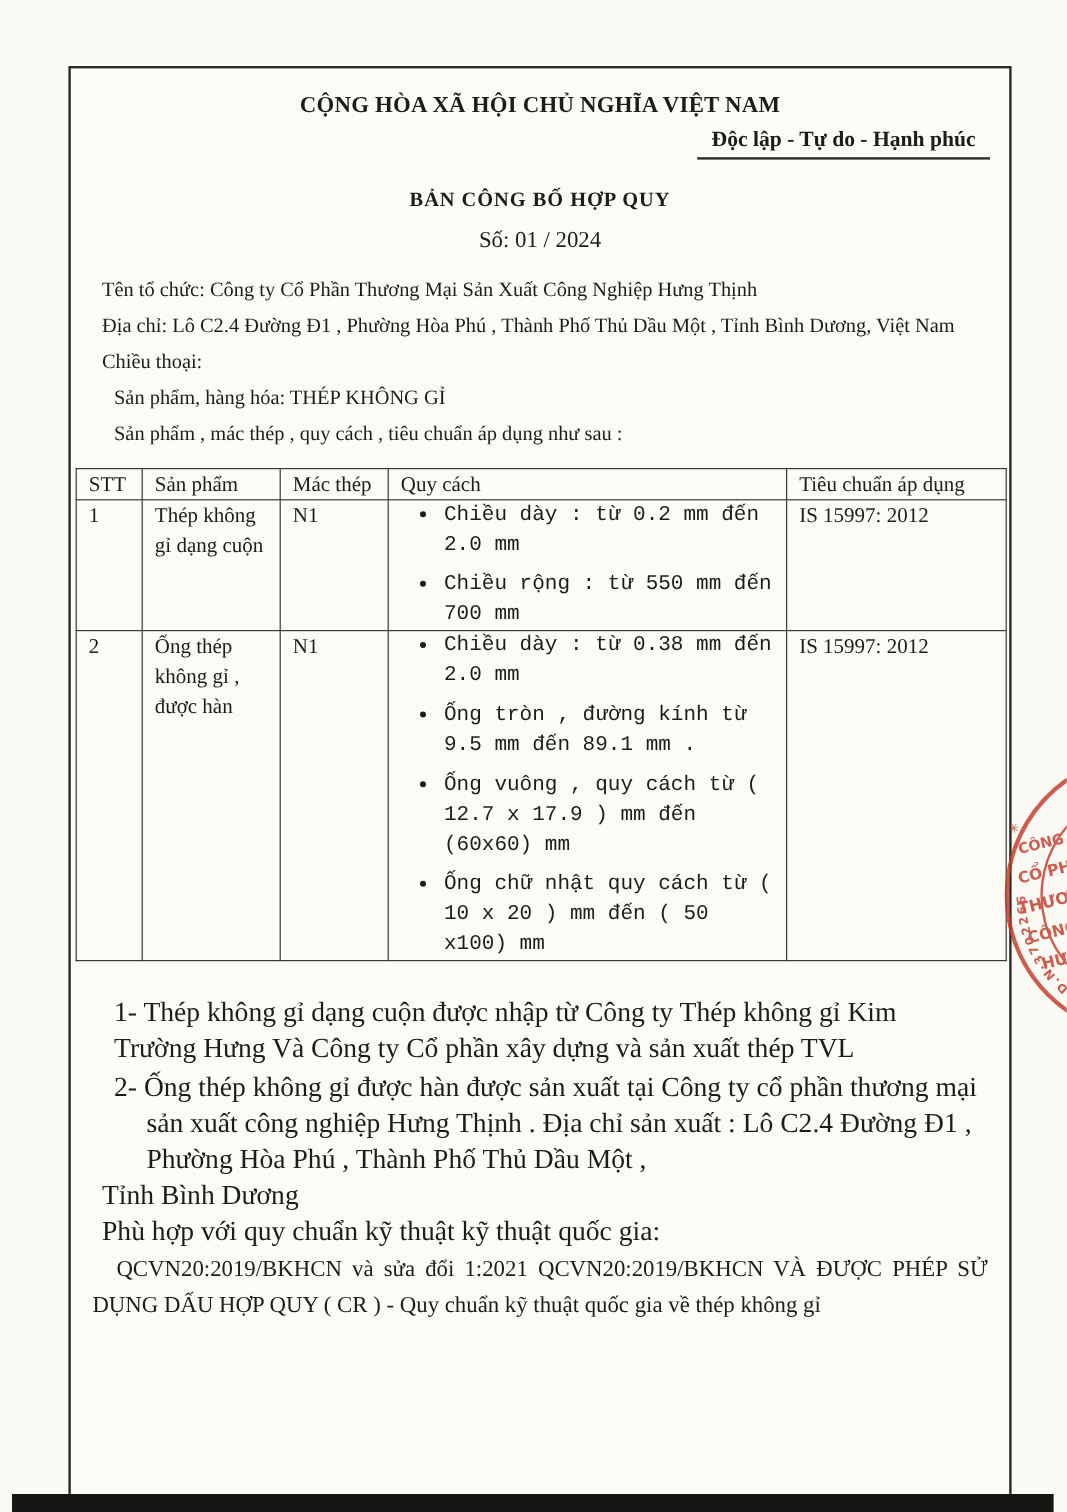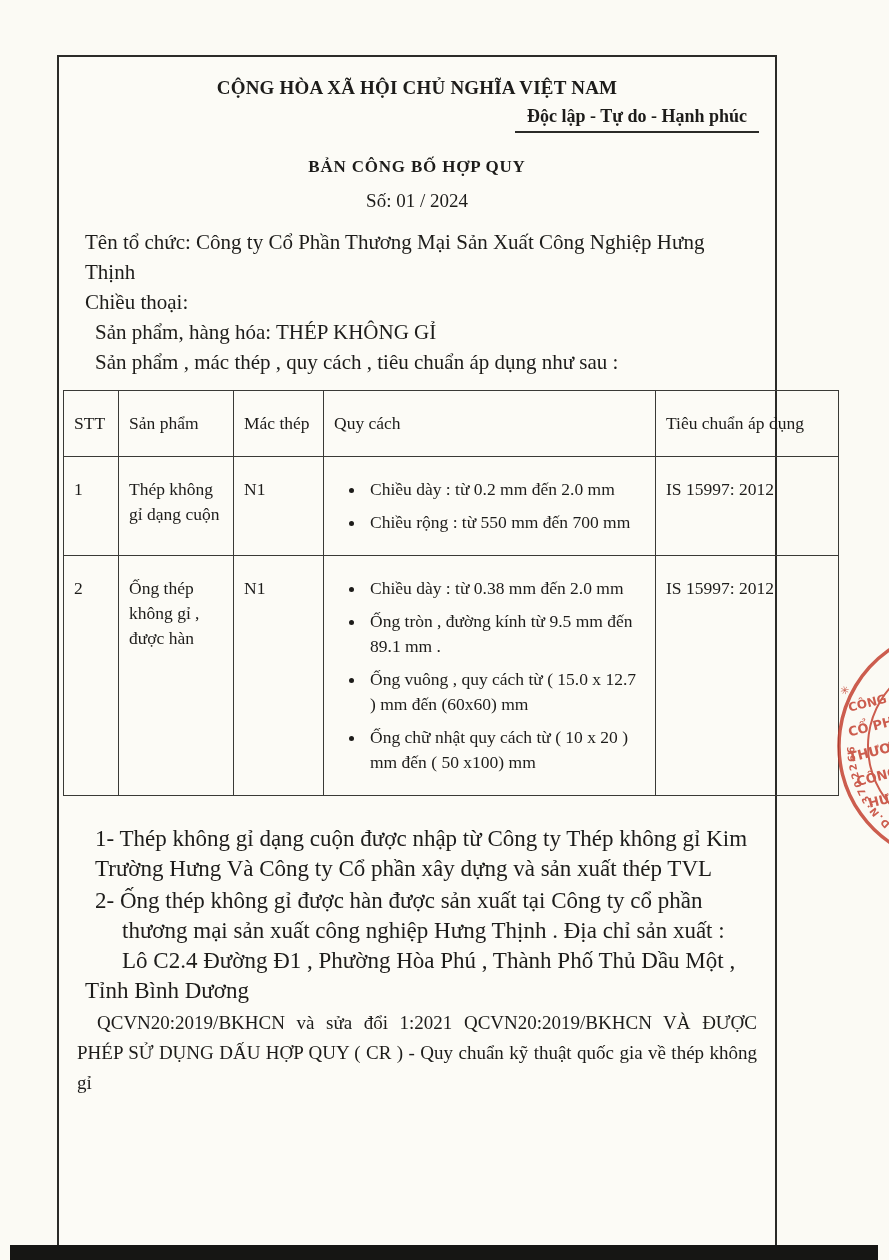--- a/index.html
+++ b/index.html
@@ -7,61 +7,61 @@
   body {
     position:relative;
     overflow:hidden;
     background:#fbfaf4;
     font-family:"Liberation Serif","DejaVu Serif",serif;
     color:#1d1c1a;
   }
   .frame {
     position:absolute;
     left:57px; top:55px;
-    width:720px; height:1197px;
+    width:786px; height:1197px;
     border:2px solid #2b2b28;
     padding:16px 16px 0;
     background:#fcfbf6;
   }
   .center { text-align:center; }
   .h1 { font-size:19px; font-weight:bold; letter-spacing:.2px; line-height:30px; }
   .h2-wrap { text-align:right; margin-top:1px; }
   .h2 {
     display:inline-block;
     font-size:18px; font-weight:bold;
     border-bottom:2px solid #2b2b28;
     padding:0 12px 3px;
     line-height:24px;
   }
   .title { font-size:17px; font-weight:bold; letter-spacing:.8px; margin-top:24px; }
   .docnum { font-size:19px; margin-top:13px; }
   .body-block { margin-top:15px; }
-  .para { font-size:21px; line-height:30px; margin:0 10px; }
+  .para { font-size:17px; line-height:30px; margin:0 10px; }
   .ind { padding-left:10px; }
   .bold { font-weight:normal; }
   table.spec-table {
     border-collapse:collapse;
     width:calc(100% + 24px);
     margin:13px -12px 0;
     font-size:17.5px;
     table-layout:fixed;
   }
   .spec-table th, .spec-table td {
     border:1px solid #3a3a36;
-    padding:20px 10px;
+    padding:0 10px;
     vertical-align:top;
     text-align:left;
     font-weight:normal;
     line-height:25px;
   }
   .spec-table th { vertical-align:middle; }
   .th-stt, .cell-stt { text-align:center; }
   .cell-grade { text-align:center; }
   .th-quycach { padding-left:14px; }
-  ul.specs { list-style:disc outside; padding-left:32px; margin:0; }
+  ul.specs { list-style:disc outside; padding-left:32px; margin:0;font-family:Liberation Mono, monospace; }
   ul.specs li { margin:0 0 8px; padding-left:4px; }
   ul.specs li:last-child { margin-bottom:0; }
   .notes-block { margin-top:28px; }
   .note { font-size:23px; line-height:30px; margin:0 10px; }
   .note-ind { padding-left:10px; }
   .hang { padding-left:37px; text-indent:-27px; margin-top:2px; }
   .qcvn {
     font-size:19px; line-height:30px;
     margin:2px 2px 16px;
     text-align:justify;
@@ -90,20 +90,21 @@
   <div class="center h1">CỘNG HÒA XÃ HỘI CHỦ NGHĨA VIỆT NAM</div>
   <div class="h2-wrap">
     <span class="h2">Độc lập - Tự do - Hạnh phúc</span>
   </div>
 
   <div class="center title">BẢN CÔNG BỐ HỢP QUY</div>
   <div class="center docnum">Số: 01 / 2024</div>
 
   <div class="body-block">
     <p class="para">Tên tổ chức: Công ty Cổ Phần Thương Mại Sản Xuất Công Nghiệp Hưng Thịnh</p>
+    <p class="para">Địa chỉ: Lô C2.4 Đường Đ1 , Phường Hòa Phú , Thành Phố Thủ Dầu Một , Tỉnh Bình Dương, Việt Nam</p>
     <p class="para">Chiều thoại:</p>
     <p class="para ind"><span>Sản phẩm, hàng hóa: </span><span class="bold">THÉP KHÔNG GỈ</span></p>
     <p class="para ind">Sản phẩm , mác thép , quy cách , tiêu chuẩn áp dụng như sau :</p>
   </div>
 
   <table class="spec-table">
     <colgroup>
       <col style="width:55px">
         <col style="width:115px">
         <col style="width:90px">
@@ -133,33 +134,34 @@
         <td>IS 15997: 2012</td>
       </tr>
       <tr>
         <td class="cell-stt">2</td>
         <td>Ống thép không gỉ , được hàn</td>
         <td class="cell-grade">N1</td>
         <td>
             <ul class="specs">
               <li>Chiều dày : từ 0.38 mm đến 2.0 mm</li>
               <li>Ống tròn , đường kính từ 9.5 mm đến 89.1 mm .</li>
-              <li>Ống vuông , quy cách từ ( 15.0 x 12.7 ) mm đến (60x60) mm</li>
+              <li>Ống vuông , quy cách từ ( 12.7 x 17.9 ) mm đến (60x60) mm</li>
               <li>Ống chữ nhật quy cách từ ( 10 x 20 ) mm đến ( 50 x100) mm</li>
             </ul>
           </td>
         <td>IS 15997: 2012</td>
       </tr>
     </tbody>
   </table>
 
   <div class="notes-block">
     <p class="note note-ind">1-  Thép không gỉ dạng cuộn được nhập từ Công ty Thép không gỉ Kim Trường Hưng Và Công ty Cổ phần xây dựng và sản xuất thép TVL</p>
     <p class="note hang">2-  Ống thép không gỉ được hàn được sản xuất tại Công ty cổ phần thương mại sản xuất công nghiệp Hưng Thịnh . Địa chỉ sản xuất : Lô C2.4 Đường Đ1 , Phường Hòa Phú , Thành Phố Thủ Dầu Một ,</p>
     <p class="note">Tỉnh Bình Dương</p>
+    <p class="note">Phù hợp với quy chuẩn kỹ thuật kỹ thuật quốc gia:</p>
     <p class="qcvn">QCVN20:2019/BKHCN và sửa đổi 1:2021 QCVN20:2019/BKHCN VÀ ĐƯỢC PHÉP SỬ DỤNG DẤU HỢP QUY ( CR ) -  Quy chuẩn kỹ thuật quốc gia về thép không gỉ</p>
   </div>
 
 </div>
 
 <svg class="stamp" width="250" height="250" viewBox="0 0 250 250">
   <defs>
     <path id="arc-left" d="M 85,218 A 101,101 0 0 1 85,32"></path>
     <path id="arc-bottom" d="M 38,179 A 102,102 0 0 0 212,179"></path>
   </defs>

